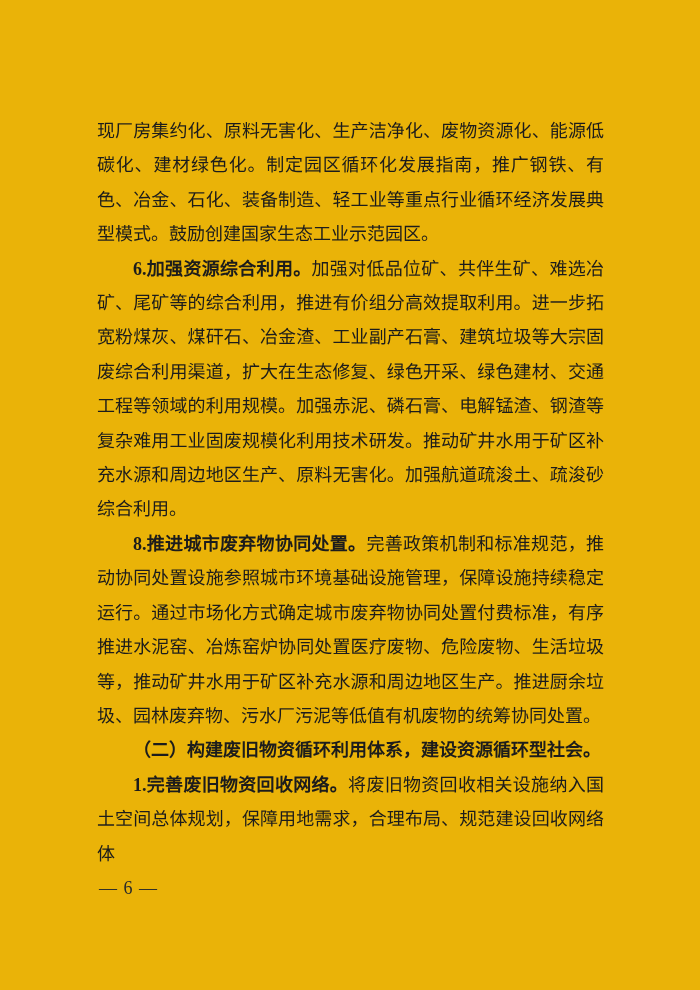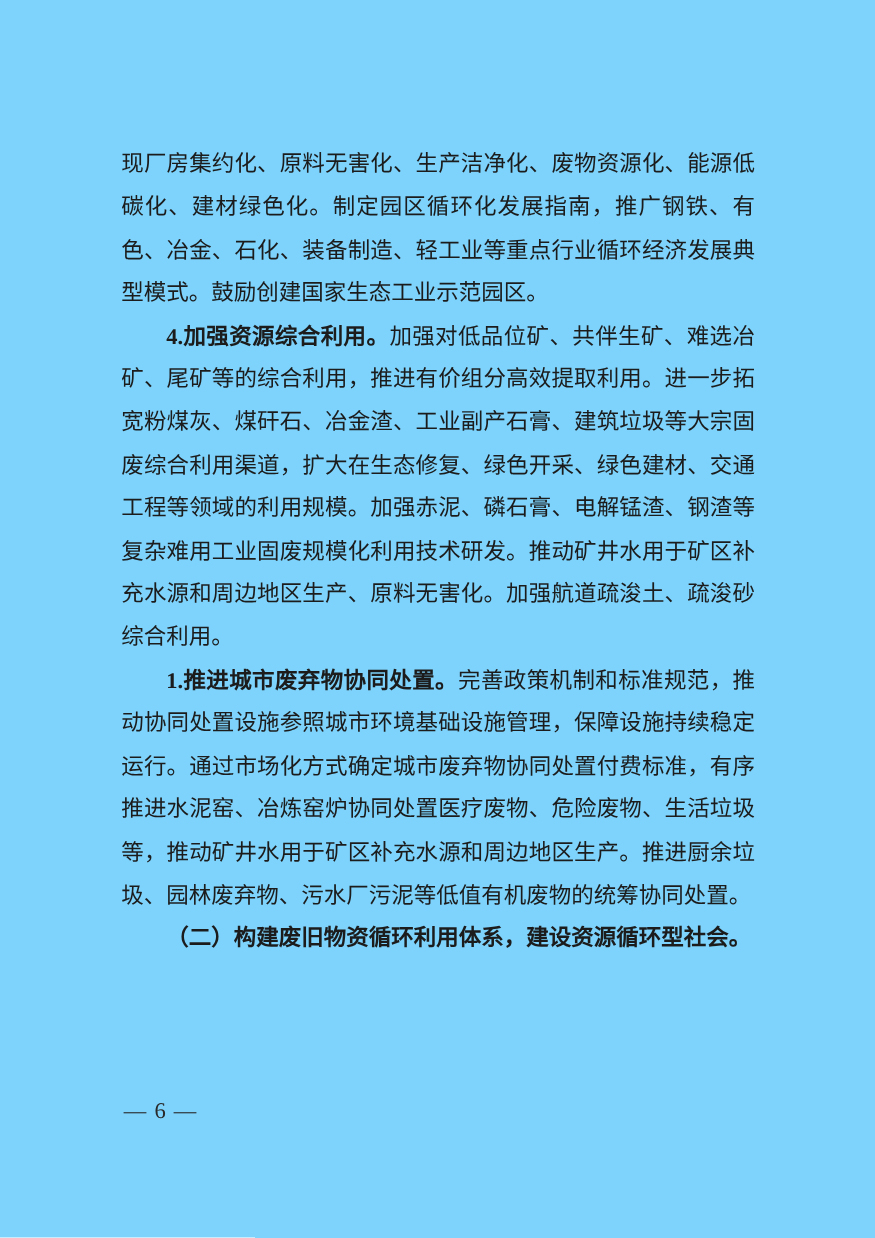--- a/index.html
+++ b/index.html
@@ -4,21 +4,21 @@
 <style>
   html, body {
     margin: 0;
     padding: 0;
     background: #ffffff;
   }
   .page {
     position: relative;
     width: 700px;
     height: 990px;
-    background: #7dd3fc;
+    background: #eab308;
     overflow: hidden;
     font-family: "Liberation Serif", serif;
   }
   .content {
     position: absolute;
     left: 97px;
     top: 114px;
     width: 507px;
     font-size: 18px;
     line-height: 34.4px;
@@ -53,24 +53,25 @@
 </style>
 </head>
 <body>
 
 <div class="page">
 
   <div class="content">
 
     <p class="continuation"><span class="lead"></span><span>现厂房集约化、原料无害化、生产洁净化、废物资源化、能源低碳化、建材绿色化。制定园区循环化发展指南，推广钢铁、有色、冶金、石化、装备制造、轻工业等重点行业循环经济发展典型模式。鼓励创建国家生态工业示范园区。</span></p>
 
-    <p><span class="lead">4.加强资源综合利用。</span><span>加强对低品位矿、共伴生矿、难选冶矿、尾矿等的综合利用，推进有价组分高效提取利用。进一步拓宽粉煤灰、煤矸石、冶金渣、工业副产石膏、建筑垃圾等大宗固废综合利用渠道，扩大在生态修复、绿色开采、绿色建材、交通工程等领域的利用规模。加强赤泥、磷石膏、电解锰渣、钢渣等复杂难用工业固废规模化利用技术研发。推动矿井水用于矿区补充水源和周边地区生产、原料无害化。加强航道疏浚土、疏浚砂综合利用。</span></p>
+    <p><span class="lead">6.加强资源综合利用。</span><span>加强对低品位矿、共伴生矿、难选冶矿、尾矿等的综合利用，推进有价组分高效提取利用。进一步拓宽粉煤灰、煤矸石、冶金渣、工业副产石膏、建筑垃圾等大宗固废综合利用渠道，扩大在生态修复、绿色开采、绿色建材、交通工程等领域的利用规模。加强赤泥、磷石膏、电解锰渣、钢渣等复杂难用工业固废规模化利用技术研发。推动矿井水用于矿区补充水源和周边地区生产、原料无害化。加强航道疏浚土、疏浚砂综合利用。</span></p>
 
-    <p><span class="lead">1.推进城市废弃物协同处置。</span><span>完善政策机制和标准规范，推动协同处置设施参照城市环境基础设施管理，保障设施持续稳定运行。通过市场化方式确定城市废弃物协同处置付费标准，有序推进水泥窑、冶炼窑炉协同处置医疗废物、危险废物、生活垃圾等，推动矿井水用于矿区补充水源和周边地区生产。推进厨余垃圾、园林废弃物、污水厂污泥等低值有机废物的统筹协同处置。</span></p>
+    <p><span class="lead">8.推进城市废弃物协同处置。</span><span>完善政策机制和标准规范，推动协同处置设施参照城市环境基础设施管理，保障设施持续稳定运行。通过市场化方式确定城市废弃物协同处置付费标准，有序推进水泥窑、冶炼窑炉协同处置医疗废物、危险废物、生活垃圾等，推动矿井水用于矿区补充水源和周边地区生产。推进厨余垃圾、园林废弃物、污水厂污泥等低值有机废物的统筹协同处置。</span></p>
 
     <p class="section-heading"><span class="lead">（二）构建废旧物资循环利用体系，建设资源循环型社会。</span><span></span></p>
 
+    <p><span class="lead">1.完善废旧物资回收网络。</span><span>将废旧物资回收相关设施纳入国土空间总体规划，保障用地需求，合理布局、规范建设回收网络体</span></p>
 
   </div>
 
   <div class="page-number">— 6 —</div>
 
 </div>
 
 </body></html>

